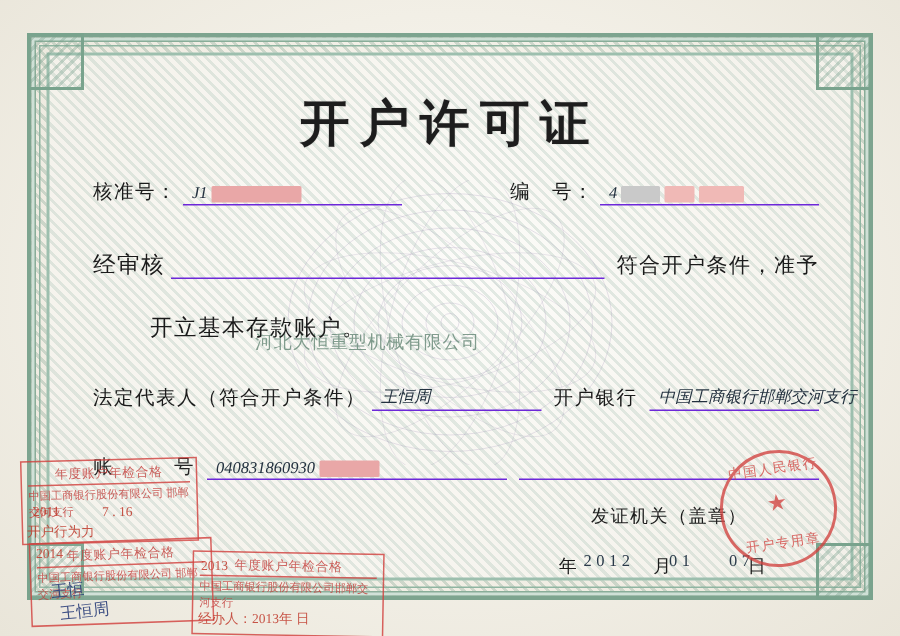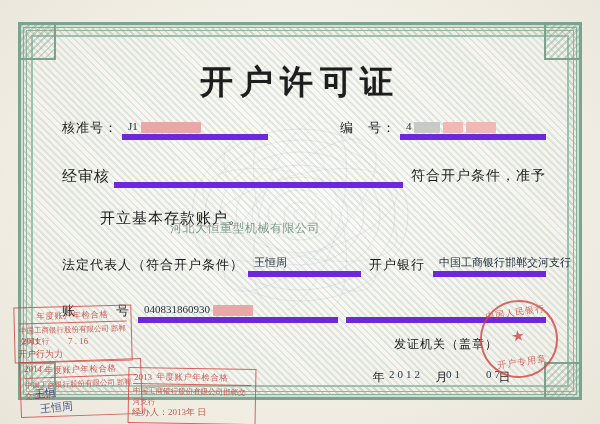--- a/index.html
+++ b/index.html
@@ -98,40 +98,41 @@
     color: #1d1d1d;
     font-weight: bold;
     margin-top: 16px;
     font-family: "Liberation Serif", serif;
     text-shadow: 0 0 1px rgba(0,0,0,0.25);
   }
 
   .row {
     position: absolute;
     display: flex;
-    align-items: flex-start;
+    align-items: flex-end;
     font-size: 13px;
     color: #1b1b1b;
   }
 
   .label {
     white-space: nowrap;
     letter-spacing: 1px;
   }
   .label-wide {
     white-space: nowrap;
     letter-spacing: 5px;
   }
 
   .line {
-    border-bottom: 6px solid #6d28d9;
+    border-bottom: 1px solid #6d28d9;
     flex: 1;
     height: 15px;
     position: relative;
     margin: 0 4px;
+    font-style: italic;
   }
   .line .fill {
     position: absolute;
     left: 6px;
     bottom: 1px;
     font-size: 11px;
     color: #23313f;
     white-space: nowrap;
   }
   .redact {

